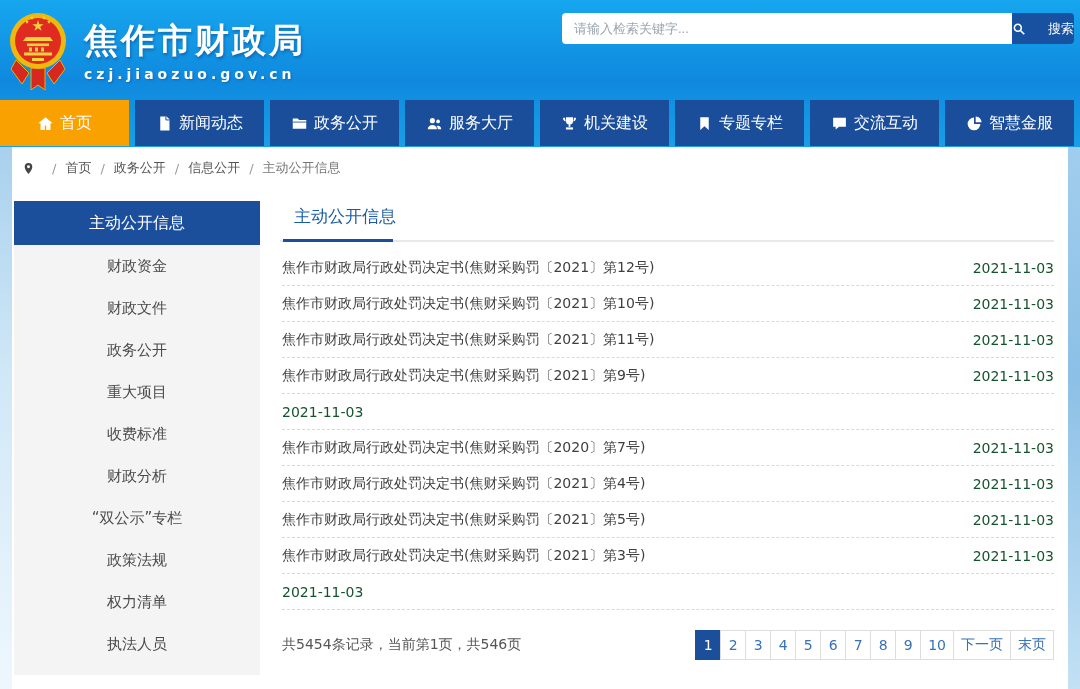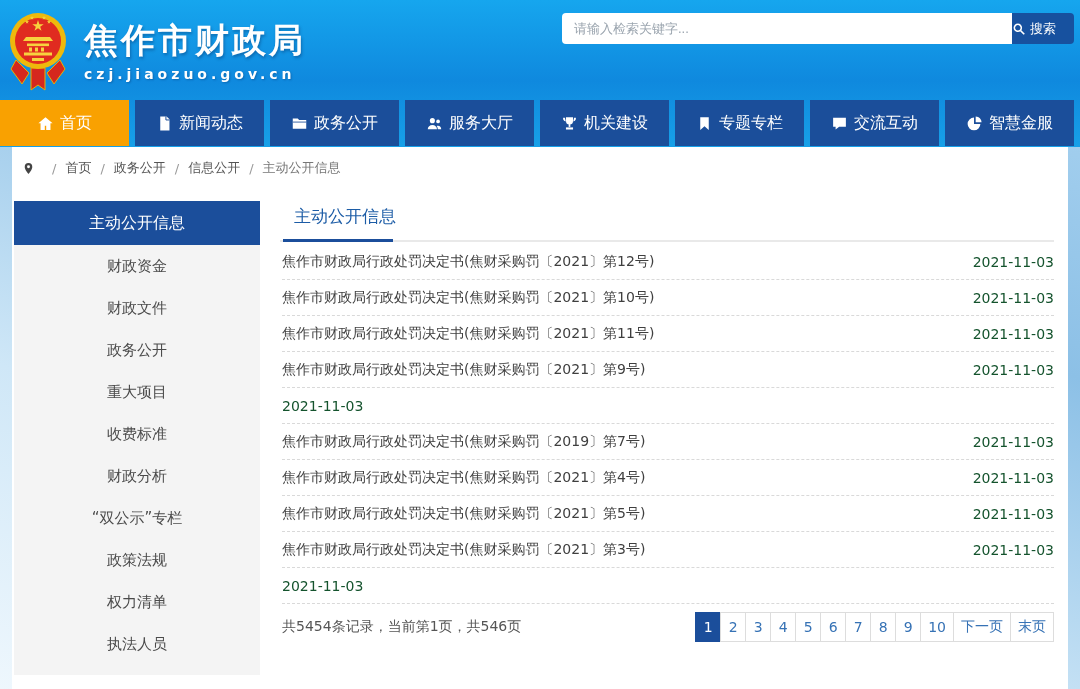--- a/index.html
+++ b/index.html
@@ -11,21 +11,21 @@
   .site-header { height:147px; background:linear-gradient(180deg,#16a6ee 0%,#0f89de 55%,#17a0e8 100%); position:relative; }
   .header-top { height:100px; position:relative; display:flex; align-items:center; padding-left:8px; }
   .brand { display:flex; align-items:center; cursor:pointer; }
   .emblem { width:60px; height:84px; margin-top:4px; }
   .brand-text { margin-left:16px; color:#fff; }
   .site-name { font-size:34px; font-weight:bold; letter-spacing:3px; text-shadow:1px 2px 3px rgba(0,30,80,.35); }
   .site-url { font-size:14px; font-weight:bold; letter-spacing:4px; text-align:left; margin-top:2px; text-shadow:1px 1px 2px rgba(0,30,80,.3); }
   .search-box { position:absolute; top:13px; right:6px; display:flex; height:31px; }
   .search-input { width:450px; height:31px; border:none; border-radius:4px 0 0 4px; padding:0 12px; font-size:13px; color:#333; outline:none; }
   .search-input::placeholder { color:#9aa4ae; }
-  .search-btn { width:62px; height:31px; border:none; border-radius:0 4px 4px 0; background:#17519f; color:#fff; font-size:13px; display:flex; align-items:center; justify-content:flex-start; gap:4px; cursor:pointer; }
+  .search-btn { width:62px; height:31px; border:none; border-radius:0 4px 4px 0; background:#17519f; color:#fff; font-size:13px; display:flex; align-items:center; justify-content:space-between; gap:4px; cursor:pointer; }
   .search-btn svg { width:14px; height:14px; }
 
   
   .nav-tabs { position:absolute; left:0; bottom:1px; display:flex; gap:6px; height:46px; }
   .nav-tab { width:129px; display:flex; align-items:center; justify-content:center; background:#1b4e9a; color:#fff; font-size:16px; cursor:pointer; text-decoration:none; }
   .nav-tab.active { background:#f9a101; }
   .nav-icon { width:17px; height:17px; margin-right:6px; fill:#fff; }
 
   
   .page-wrap { margin:0 12px; background:#fff; height:542px; }
@@ -38,26 +38,26 @@
   .columns { display:flex; padding:12px 14px 0 2px; }
   .sidebar { width:246px; background:#f4f4f4; padding-bottom:10px; }
   .side-item { height:42px; display:flex; align-items:center; justify-content:center; font-size:15px; color:#4a4a4a; cursor:pointer; }
   .side-item.active { height:44px; background:#1b4e9b; color:#fff; font-size:16px; }
 
   .main-col { flex:1; margin-left:20px; position:relative; }
   .section-head { position:relative; padding:4px 0 12px 14px; border-bottom:2px solid #e9e9e9; }
   .section-title { color:#1c5ca6; font-size:17px; }
   .section-head::after { content:""; position:absolute; left:3px; bottom:-2px; width:110px; height:3px; background:#1b4e9b; }
 
-  .news-list { list-style:none; padding:2px 0 0 2px; }
+  .news-list { list-style:none; padding:8px 0 0 2px; }
   .news-list li { height:36px; display:flex; align-items:center; justify-content:space-between; border-bottom:1px dashed #d9d9d9; }
   .news-title { font-size:14px; color:#3f3f3f; text-decoration:none; cursor:pointer; white-space:nowrap; }
   .news-date { font-size:14px; color:#14532d; }
 
-  .list-footer { display:flex; align-items:center; justify-content:space-between; margin-top:8px; padding-left:2px; }
+  .list-footer { display:flex; align-items:center; justify-content:space-between; margin-top:20px; padding-left:2px; }
   .summary { font-size:14px; color:#555; }
   .pagination { display:flex; }
   .page-btn { min-width:26px; height:30px; display:flex; align-items:center; justify-content:center; padding:0 7px; border:1px solid #ddd; margin-left:-1px; background:#fff; color:#3672b5; font-size:14px; cursor:pointer; text-decoration:none; }
   .page-btn.active { background:#1b4e9b; border-color:#1b4e9b; color:#fff; }
 </style>
 </head>
 <body>
 
 <header class="site-header">
   <div class="header-top">
@@ -204,21 +204,21 @@
             <span class="news-date">2021-11-03</span>
           </li>
           <li>
             <a class="news-title">焦作市财政局行政处罚决定书(焦财采购罚〔2021〕第9号)</a>
             <span class="news-date">2021-11-03</span>
           </li>
           <li>
             <span class="news-date">2021-11-03</span>
           </li>
           <li>
-            <a class="news-title">焦作市财政局行政处罚决定书(焦财采购罚〔2019〕第7号)</a>
+            <a class="news-title">焦作市财政局行政处罚决定书(焦财采购罚〔2020〕第7号)</a>
             <span class="news-date">2021-11-03</span>
           </li>
           <li>
             <a class="news-title">焦作市财政局行政处罚决定书(焦财采购罚〔2021〕第4号)</a>
             <span class="news-date">2021-11-03</span>
           </li>
           <li>
             <a class="news-title">焦作市财政局行政处罚决定书(焦财采购罚〔2021〕第5号)</a>
             <span class="news-date">2021-11-03</span>
           </li>

